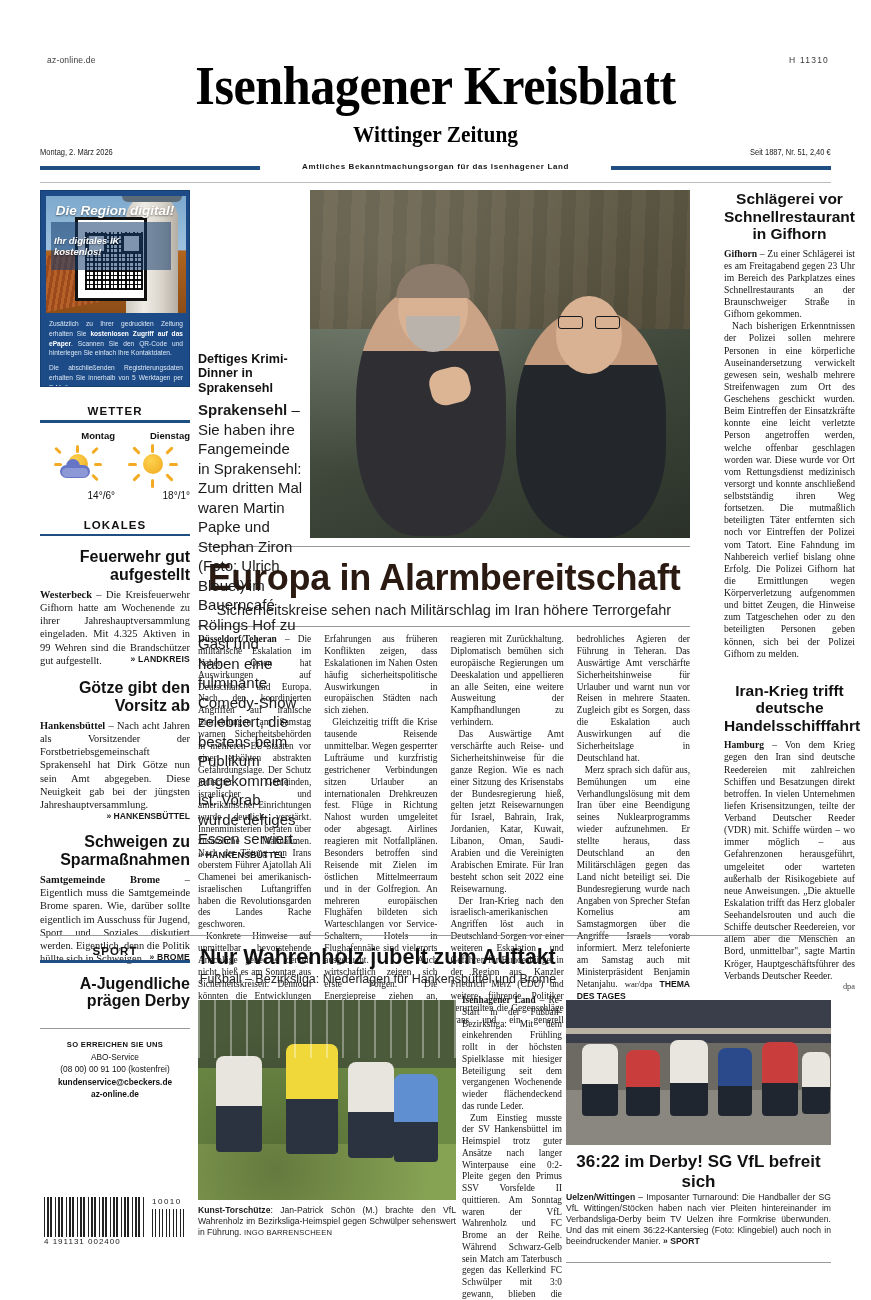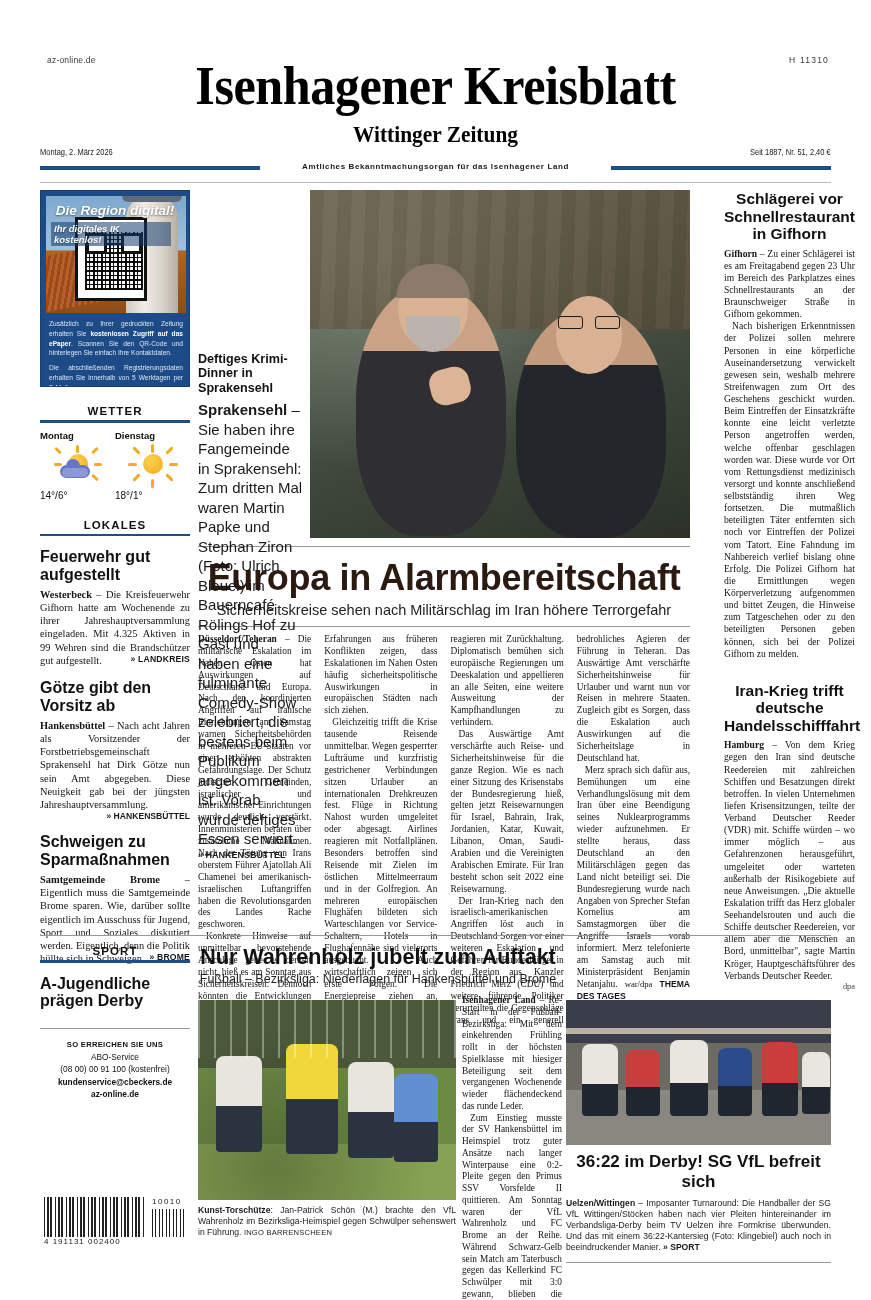--- a/index.html
+++ b/index.html
@@ -122,21 +122,21 @@
     position: absolute; left: 10px; top: 12px; width: 128px;
     font-family: "Liberation Sans", sans-serif;
     font-weight: 700; font-style: italic; font-size: 13.5px; color: #fff;
     text-shadow: 0 1px 2px rgba(0,0,0,.5);
     text-align: center;
   }
   .ad-sl {
     position: absolute; left: 10px; top: 31px; width: 120px;
     font-family: "Liberation Sans", sans-serif;
     font-weight: 700; font-style: italic; font-size: 9.5px; color: #fff;
-    background: rgba(20,60,110,.55); padding: 1px 3px;
+    background: rgba(20,60,110,.55); padding: 13px 3px;
     text-shadow: 0 1px 2px rgba(0,0,0,.45);
   }
   .ad-body {
     position: absolute; left: 8px; top: 128px; width: 134px;
     font-family: "Liberation Sans", sans-serif;
     font-size: 6.6px; line-height: 1.48; color: #dbe6f2; text-align: justify;
   }
   .ad-body b { color: #fff; }
   .ad-body p + p { margin-top: 5px; }
 
@@ -144,21 +144,21 @@
   .sec {
     margin-top: 18px;
     text-align: center;
     font-family: "Liberation Sans", sans-serif;
     font-weight: 700; font-size: 11.5px; letter-spacing: 1.1px; color: #111;
   }
   .sec-rule { height: 2.5px; background: #1f4e82; margin-top: 3px; }
 
   
   .weather { display: flex; margin-top: 7px; }
-  .wx { flex: 1; text-align: left; }
+  .wx { flex: 1; text-align: right; }
   .wx-day {
     font-family: "Liberation Sans", sans-serif;
     font-weight: 700; font-size: 9.5px; color: #111;
   }
   .wx-icon { height: 46px; position: relative; margin-top: 2px; }
   .sun {
     position: absolute; left: 50%; top: 11px; width: 20px; height: 20px;
     margin-left: -10px; border-radius: 50%;
     background: radial-gradient(circle at 38% 32%, #fdd24e, #f0a81e);
   }
@@ -178,21 +178,21 @@
   .wx-temp {
     font-family: "Liberation Sans", sans-serif;
     font-size: 10px; color: #111; margin-top: 1px;
   }
 
   
   .brief { margin-top: 12px; }
   .brief h3 {
     font-family: "Liberation Sans", sans-serif;
     font-weight: 700; font-size: 16px; line-height: 1.12;
-    text-align: left; color: #111; margin-bottom: 4px;
+    text-align: right; color: #111; margin-bottom: 4px;
   }
   .brief p {
     font-family: "Liberation Serif", serif;
     font-size: 10.4px; line-height: 1.27; text-align: justify; color: #141414;
     hyphens: auto;
   }
   .brief p b.loc { font-weight: 700; }
   .ref {
     font-family: "Liberation Sans", sans-serif;
     font-weight: 700; font-size: 8.6px; letter-spacing: .2px; float: right;
@@ -540,21 +540,21 @@
     <div class="jers" style="left:16px;top:44px;width:36px;height:72px;background:linear-gradient(180deg,#e9e6e0 0 56%,#1f2630 56% 100%)"></div>
     <div class="jers" style="left:60px;top:50px;width:34px;height:66px;background:linear-gradient(180deg,#c93d3d 0 56%,#1f2630 56% 100%)"></div>
     <div class="jers" style="left:104px;top:40px;width:38px;height:76px;background:linear-gradient(180deg,#e9e6e0 0 56%,#1f2630 56% 100%)"></div>
     <div class="jers" style="left:152px;top:48px;width:34px;height:68px;background:linear-gradient(180deg,#2b4a8c 0 56%,#1f2630 56% 100%)"></div>
     <div class="jers" style="left:196px;top:42px;width:36px;height:74px;background:linear-gradient(180deg,#c93d3d 0 56%,#1f2630 56% 100%)"></div>
     <div class="jers" style="left:236px;top:52px;width:28px;height:62px;background:linear-gradient(180deg,#e9e6e0 0 56%,#1f2630 56% 100%)"></div>
   </div>
 
   <div class="sport-far" style="position:absolute;left:566px;top:1152px;width:265px">
     <div style="font-family:'Liberation Sans',sans-serif;font-weight:700;font-size:17px;text-align:center;color:#111">36:22 im Derby! SG VfL befreit sich</div>
-    <p class="cap-sm" style="margin-top:6px"><b>Uelzen/Wittingen</b><span> – Imposanter Turnaround: Die Handballer der SG VfL Wittingen/Stöcken haben nach vier Pleiten hintereinander im Verbandsliga-Derby beim TV Uelzen ihre Formkrise überwunden. Und das mit einem 36:22-Kantersieg (Foto: Klingebiel) auch noch in beeindruckender Manier.</span> <span style="font-weight:700">» SPORT</span></p>
+    <p class="cap-sm" style=""><b>Uelzen/Wittingen</b><span> – Imposanter Turnaround: Die Handballer der SG VfL Wittingen/Stöcken haben nach vier Pleiten hintereinander im Verbandsliga-Derby beim TV Uelzen ihre Formkrise überwunden. Und das mit einem 36:22-Kantersieg (Foto: Klingebiel) auch noch in beeindruckender Manier.</span> <span style="font-weight:700">» SPORT</span></p>
   </div>
 
   <div style="position:absolute;left:198px;top:1205px;width:258px">
     <p class="cap-sm"><b>Kunst-Torschütze</b><span>: Jan-Patrick Schön (M.) brachte den VfL Wahrenholz im Bezirksliga-Heimspiel gegen Schwülper sehenswert in Führung.</span> <span class="credit">INGO BARRENSCHEEN</span></p>
   </div>
 
   <div class="bottom-rule"></div>
 
   <div class="barcode-wrap">
     <div class="bc"></div>

